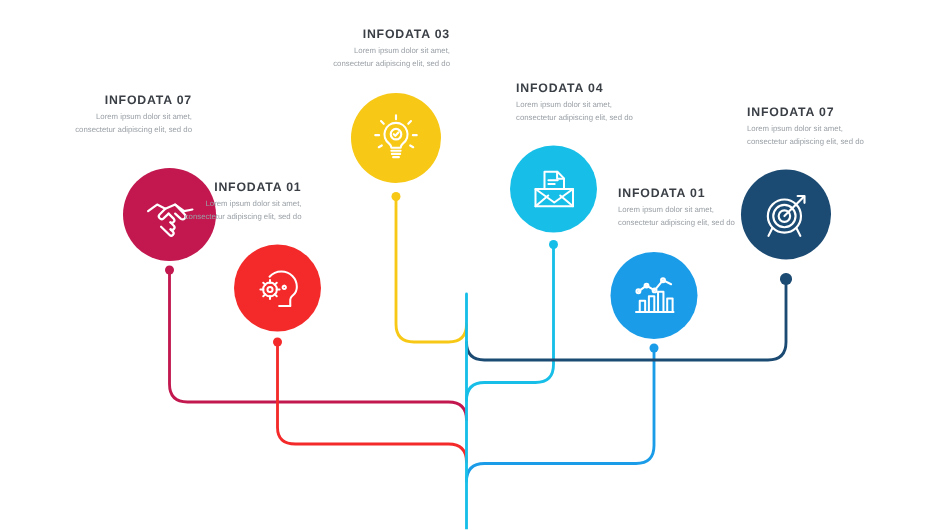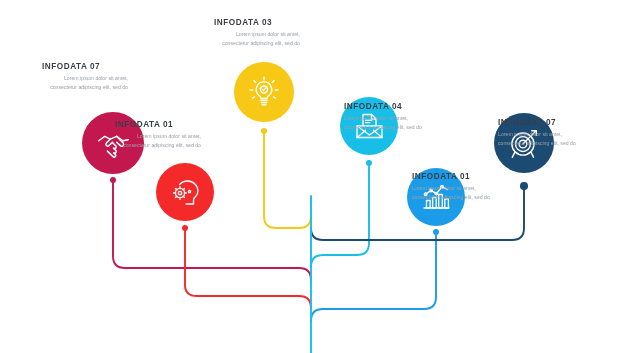--- a/index.html
+++ b/index.html
@@ -37,37 +37,37 @@
     justify-content: center;
   }
   .node-circle svg {
     display: block;
   }
   .label-block {
     position: absolute;
     width: 86px;
   }
   .label-block.align-right { text-align: right; }
-  .label-block.align-left  { text-align: left; margin-top: 48px;  }
+  .label-block.align-left  { text-align: left;  }
   .label-title {
     font-size: 8.2px;
     font-weight: bold;
     letter-spacing: 0.55px;
     color: #3a3f46;
     margin: 0 0 3px 0;
     line-height: 1.1;
     white-space: nowrap;
   }
   .label-desc {
     font-size: 5.2px;
     line-height: 1.72;
     color: #9aa0a6;
     margin: 0;
   }
-  .align-right .label-title { text-align: left; }
+  .align-right .label-title { text-align: right; }
   .align-left  .label-title { text-align: left; }
 </style>
 </head>
 <body>
 
 <div id="infographic">
 
   <svg id="connector-layer" viewBox="0 0 626 353" xmlns="http://www.w3.org/2000/svg">
       <path d="M113,180 L113,256 Q113,268 125,268 L299,268 Q311,268 311,280" fill="none" stroke="#C2184F" stroke-width="1.9" stroke-linecap="round"></path>
       <path d="M185,228 L185,285 Q185,296 197,296 L299,296 Q311,296 311,308" fill="none" stroke="#F42A2A" stroke-width="1.9" stroke-linecap="round"></path>

